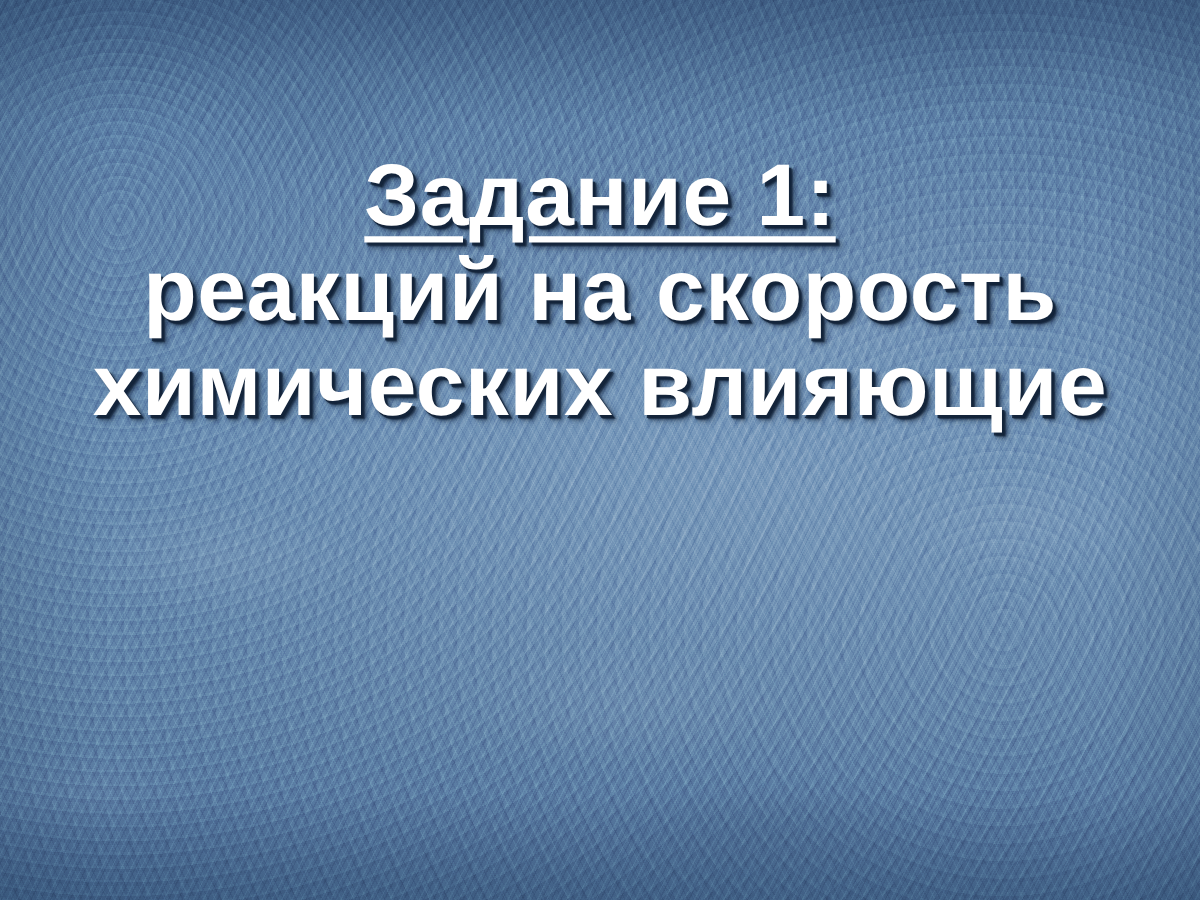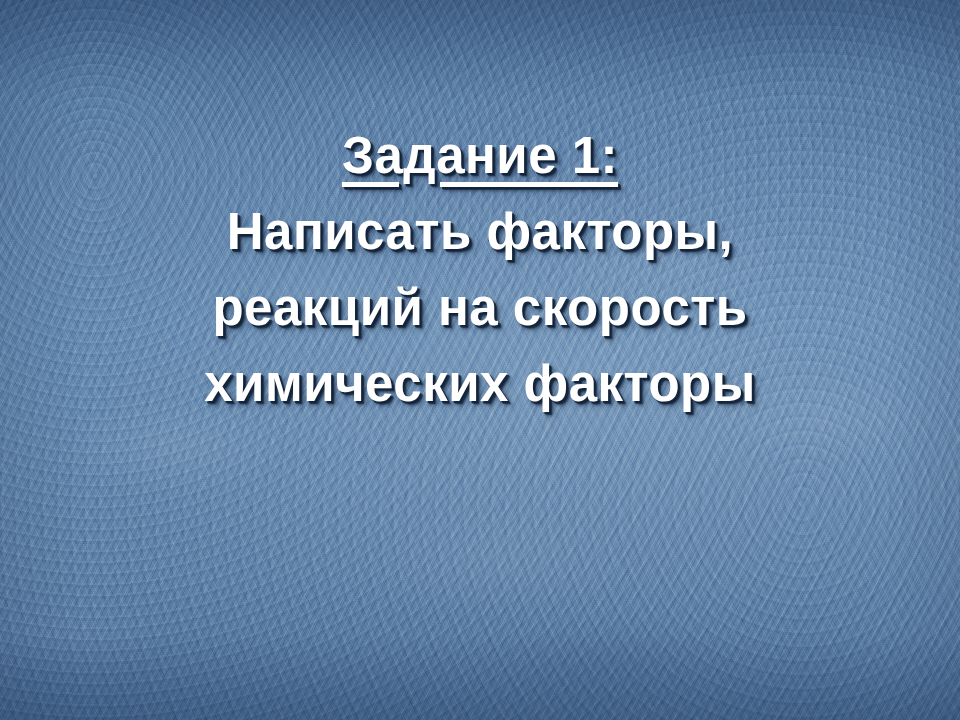--- a/index.html
+++ b/index.html
@@ -127,21 +127,21 @@
     right: 0;
     top: 118px;
     text-align: center;
     z-index: 5;
   }
 
   .title-line {
     display: block;
     color: #ffffff;
     font-weight: bold;
-    font-size: 51px;
+    font-size: 70px;
     line-height: 76px;
     letter-spacing: 0.5px;
     white-space: nowrap;
     text-shadow:
        2px 2px 0   rgba(18, 34, 56, 0.85),
        3px 3px 1px rgba(18, 34, 56, 0.72),
        4px 4px 3px rgba(18, 34, 56, 0.48),
        5px 5px 6px rgba(18, 34, 56, 0.28);
   }
 
@@ -158,18 +158,17 @@
 
   <div class="bg-base"></div>
   <div class="bg-sheen"></div>
   <div class="bg-grain-a"></div>
   <div class="bg-grain-b"></div>
   <div class="bg-mottle"></div>
   <div class="bg-vignette"></div>
 
   <div class="title-block">
     <span class="title-line underlined">Задание 1:</span>
-    <span class="title-line">Написать факторы,</span>
     <span class="title-line">реакций на скорость</span>
-    <span class="title-line">химических факторы</span>
+    <span class="title-line">химических влияющие</span>
   </div>
 
 </div>
 
 </body></html>

